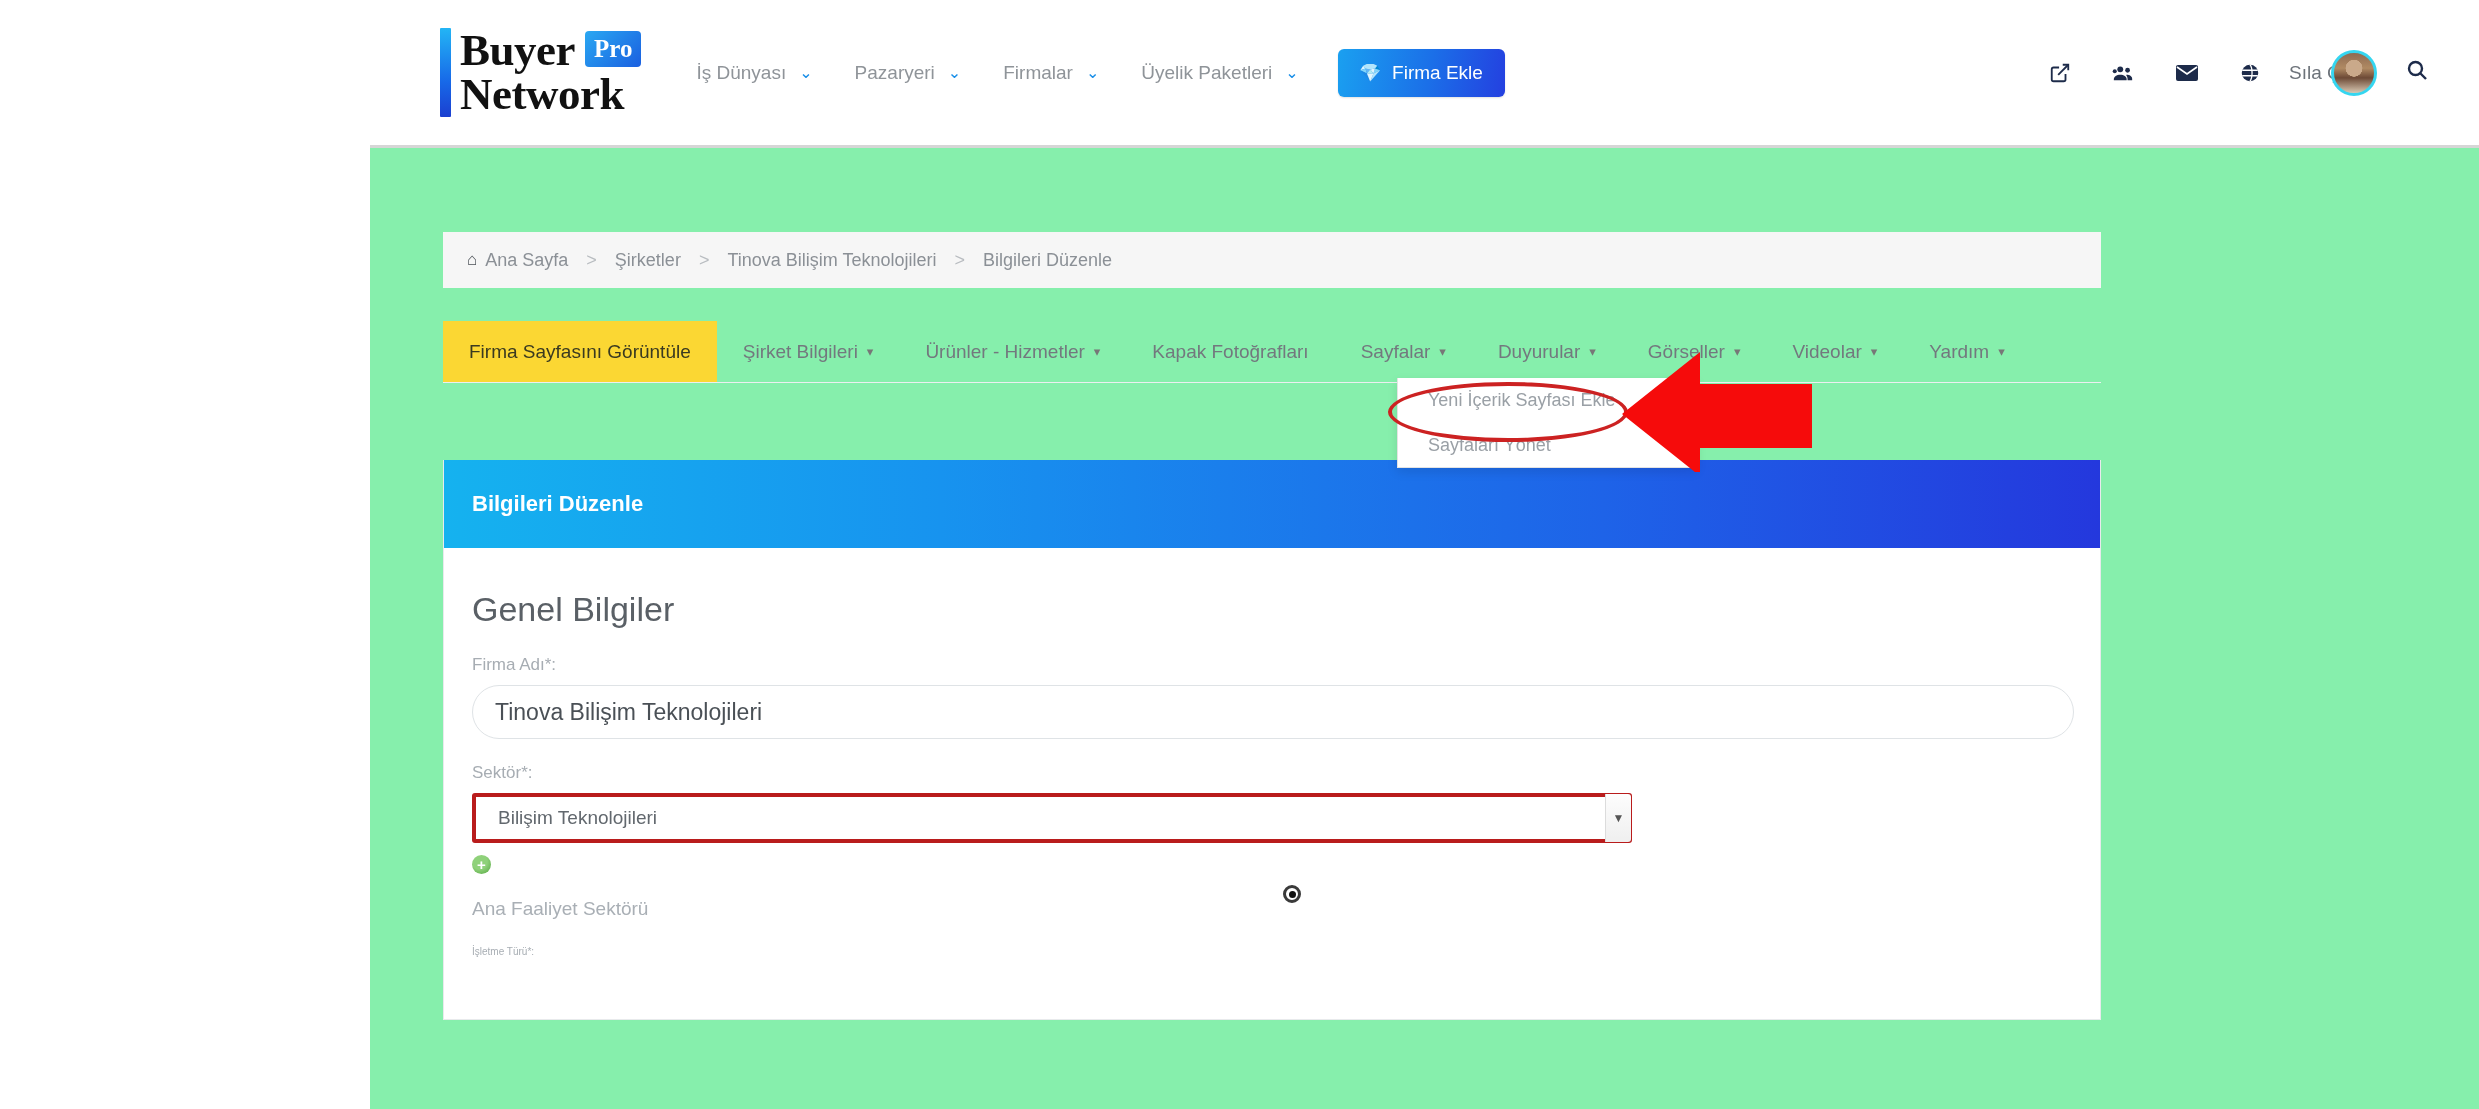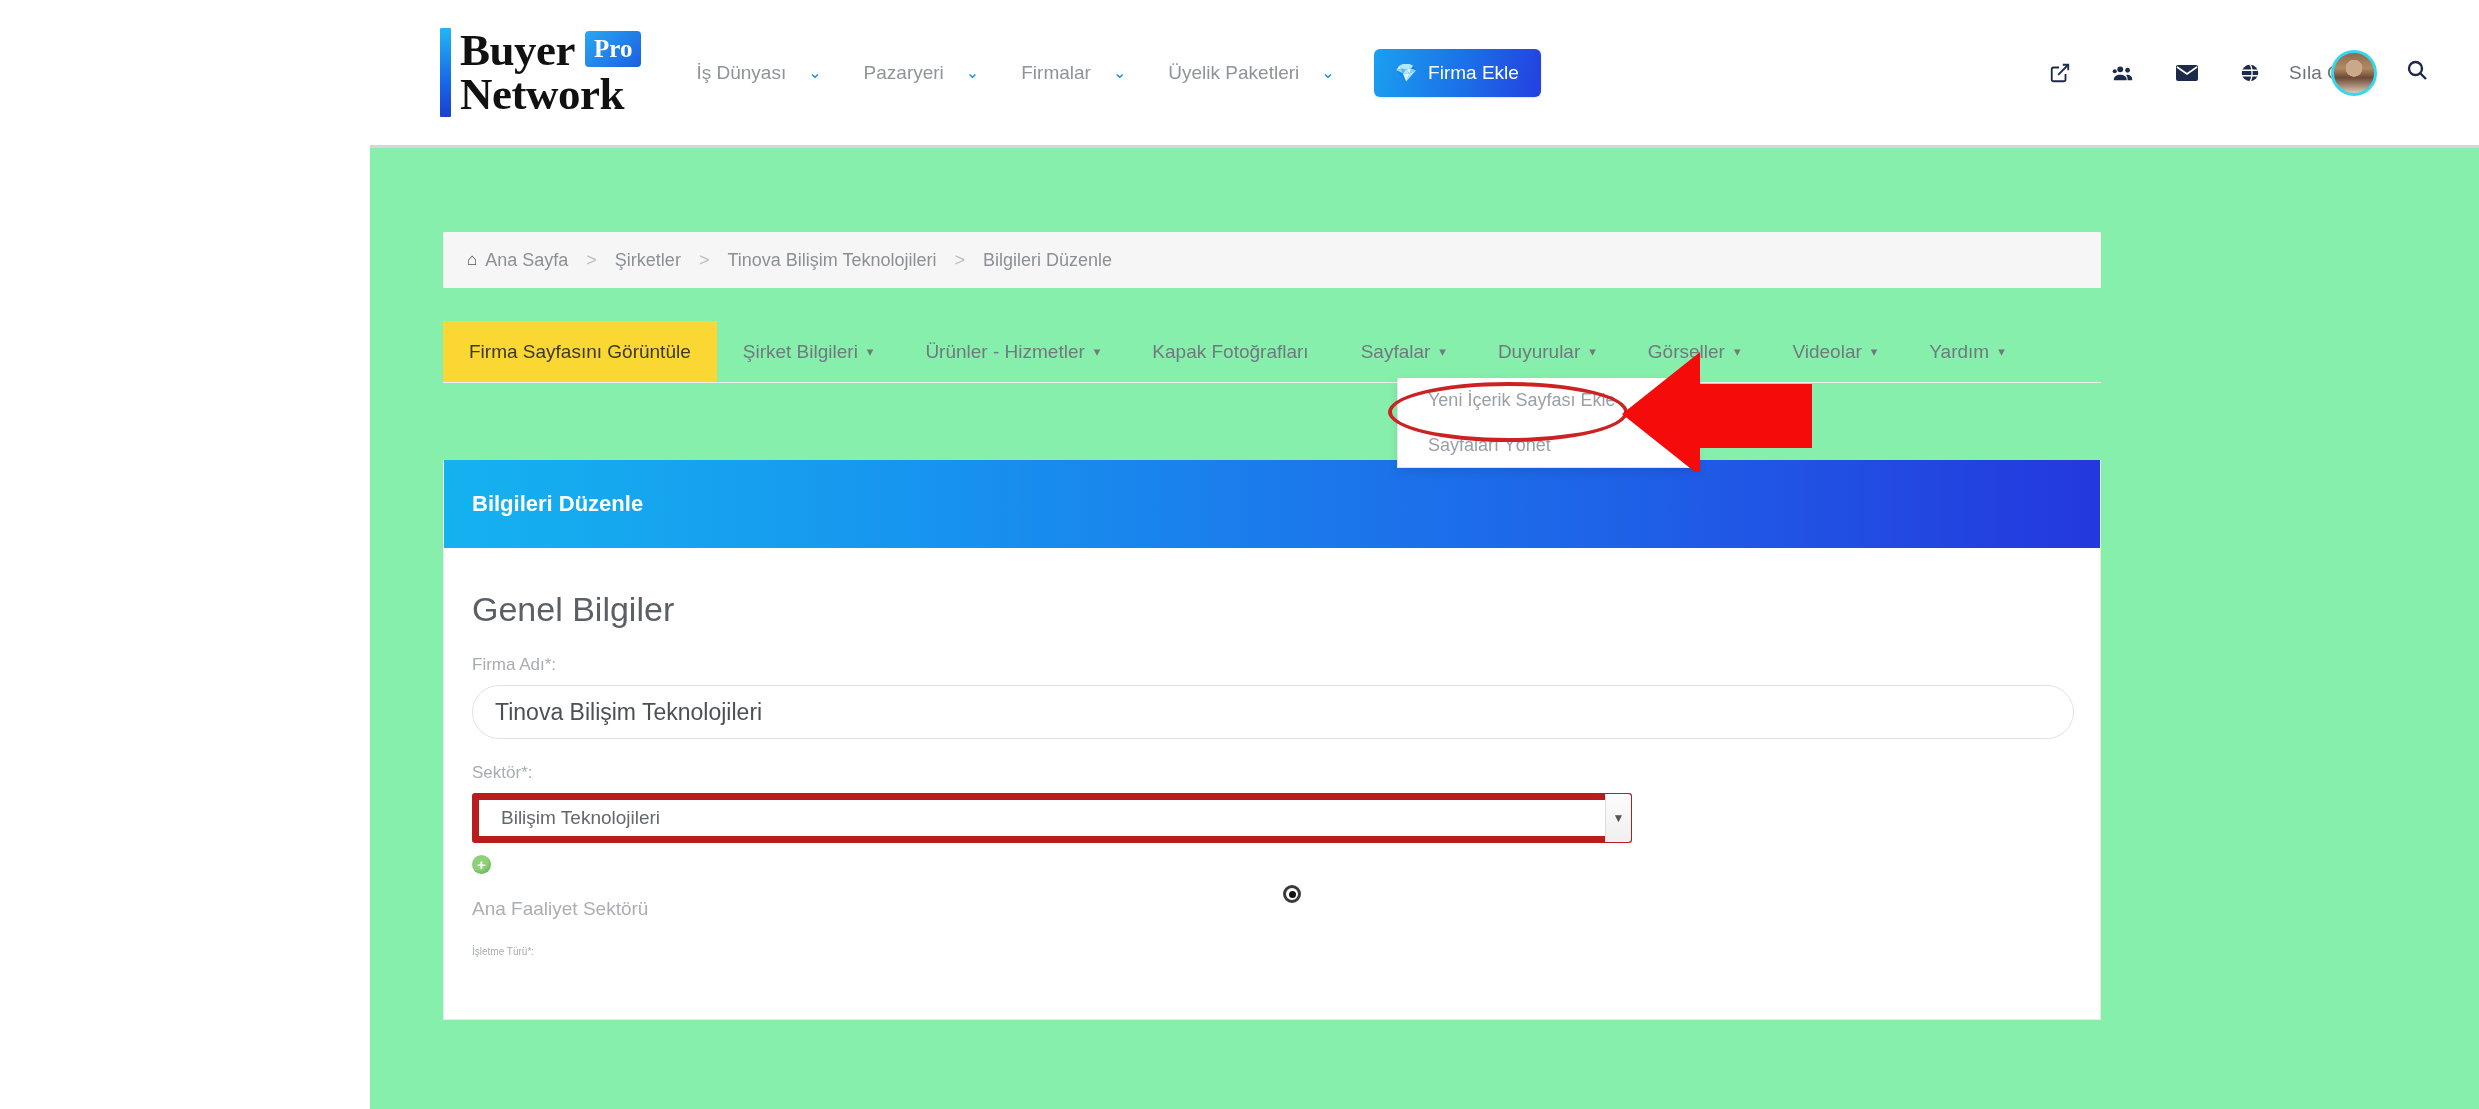--- a/index.html
+++ b/index.html
@@ -39,21 +39,21 @@
     font-size: 25px; line-height:1; padding: 5px 9px 6px 9px; border-radius:4px;
   }
   .logo-network {
     font-family:"Liberation Serif", serif; font-weight:700;
     font-size: 45px; color:#111; line-height: 1.0; letter-spacing:-0.5px;
   }
 
   .nav-links { display:flex; align-items:center; gap: 0px; }
   .nav-link {
     color:#8f9499; font-size: 19px; padding: 10px 21px; white-space:nowrap;
-    display:flex; align-items:center; gap:22px; cursor:pointer;
+    display:flex; align-items:center; gap:13px; cursor:pointer;
   }
   .chev-blue { color:#1a8fe8; font-size: 16px; line-height:1; }
 
   .btn-firma-ekle {
     margin-left: 18px;
     background: linear-gradient(100deg, #1aa0f0 0%, #1b6fe8 55%, #2440e0 100%);
     color:#fff; font-size: 19px; border-radius: 6px;
     padding: 13px 22px; display:flex; align-items:center; gap:10px;
     white-space:nowrap; cursor:pointer; border:none;
     box-shadow: 0 1px 2px rgba(0,0,0,.12);
@@ -131,21 +131,21 @@
   .section-title { font-size: 34px; color:#5a6066; font-weight:400; margin-bottom: 26px; }
   .field-label { font-size: 17px; color:#a7adb3; margin-bottom: 10px; }
   .text-input {
     width: 1602px; height: 54px; border: 1px solid #dfe3e6; border-radius: 28px;
     padding: 0 22px; font-size: 23px; color:#4a5056; background:#fff; outline:none;
     font-family:"Liberation Sans", sans-serif;
   }
   .field-gap { height: 24px; }
   .select-wrap { position:relative; width: 1160px; }
   .select-input {
-    width: 1160px; height: 50px; border:7px solid #b91c1c; border-radius:3px;
+    width: 1160px; height: 50px; border:4px solid #b91c1c; border-radius:3px;
     padding: 0 38px 0 22px; font-size: 19px; color:#62686e; background:#fff;
     appearance:none; -webkit-appearance:none; outline:none;
     font-family:"Liberation Sans", sans-serif;
   }
   .select-btn {
     position:absolute; right: 1px; top: 1px; width: 26px; height: 48px;
     background: linear-gradient(180deg,#fdfdfd,#efefef);
     border-left: 1px solid #dcdcdc; border-radius: 0 3px 3px 0;
     display:flex; align-items:center; justify-content:center;
     font-size: 12px; color:#555; cursor:pointer;

